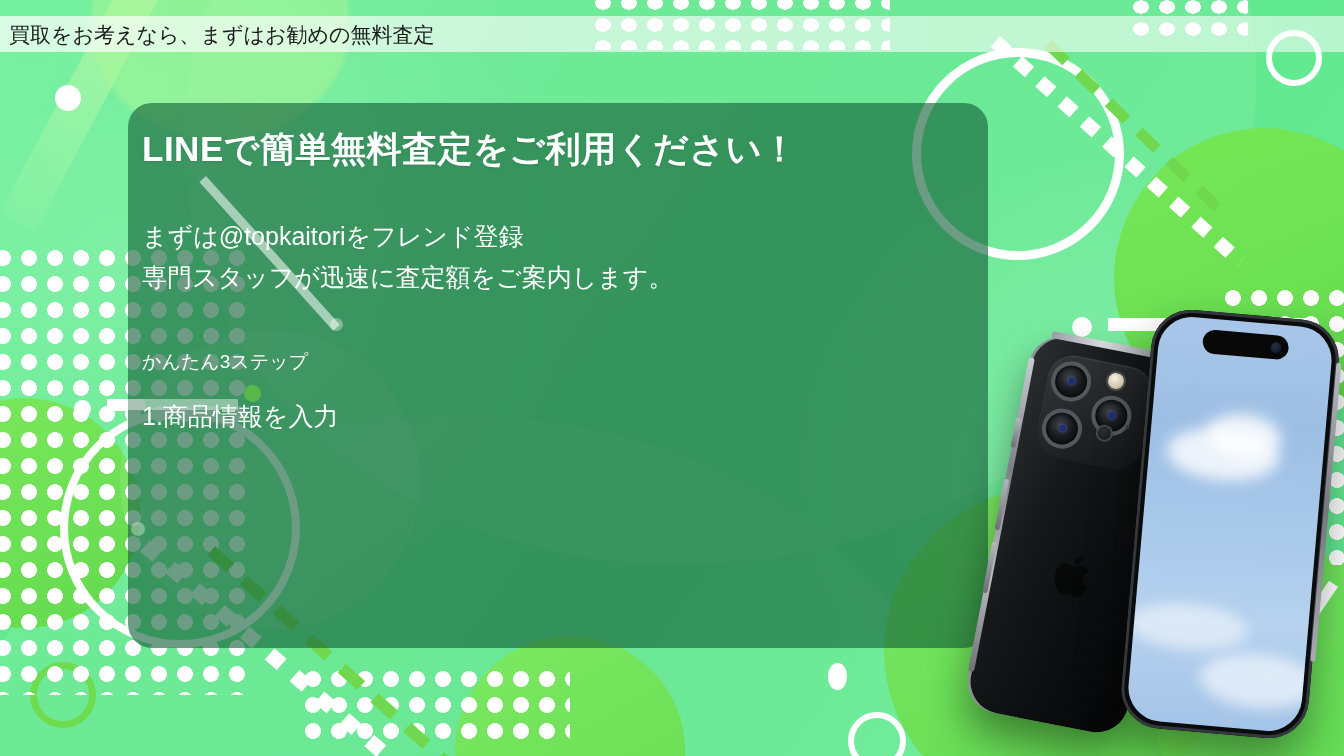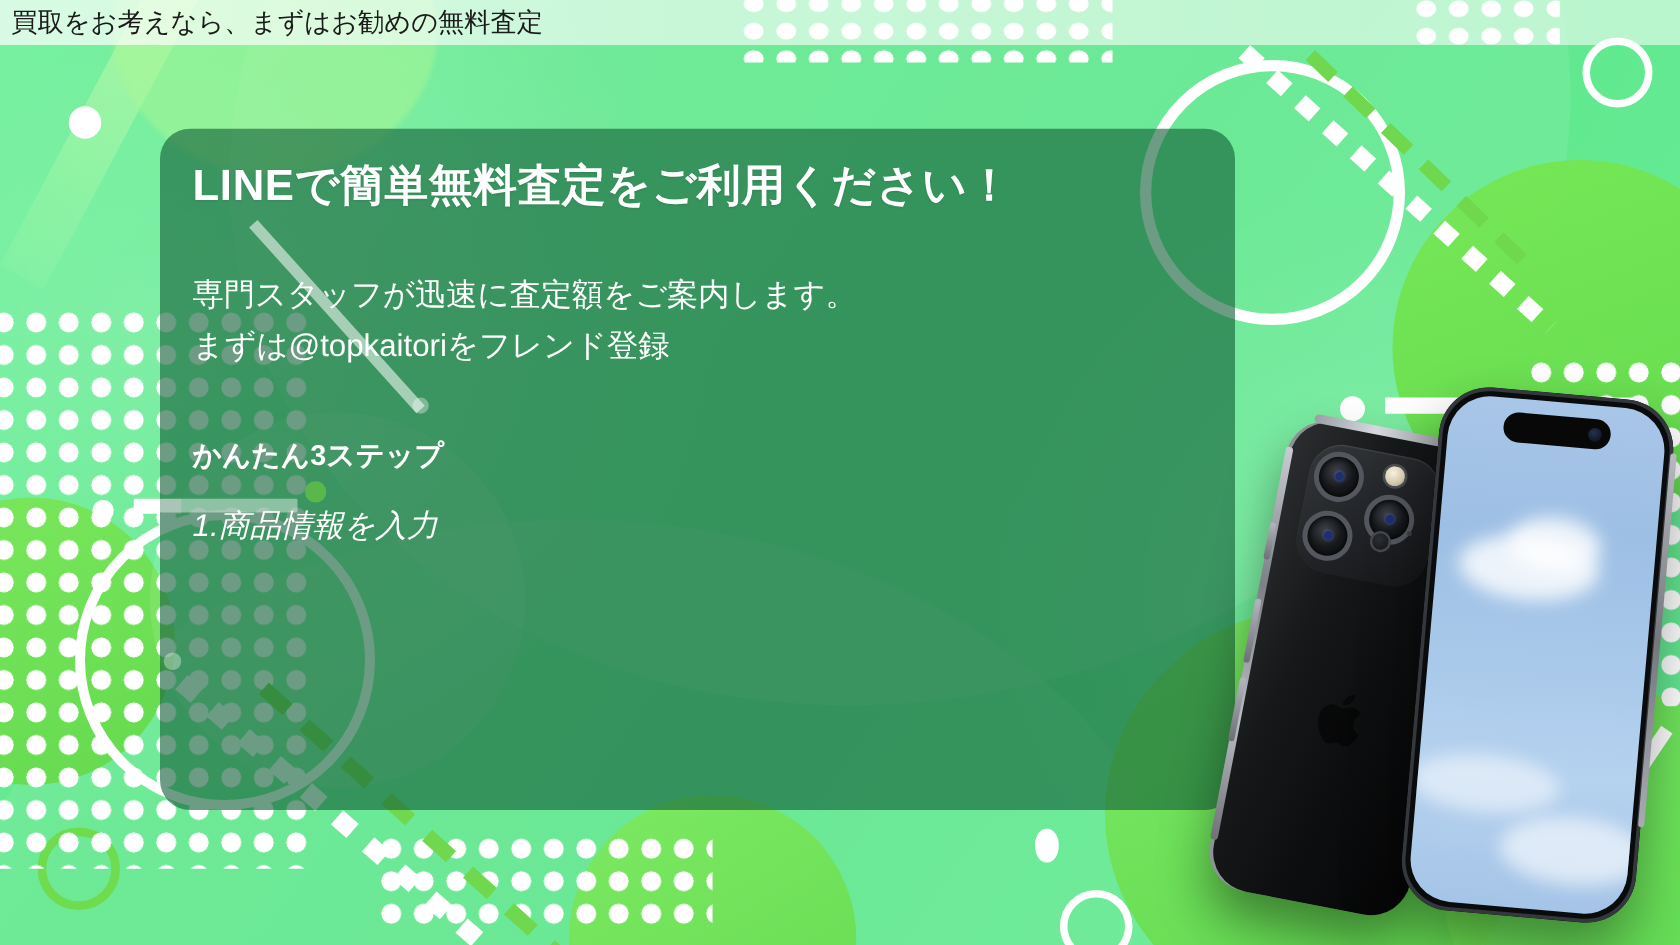--- a/index.html
+++ b/index.html
@@ -181,54 +181,54 @@
     position:absolute;
     left:128px; top:103px;
     width:860px; height:545px;
     background:rgba(20,96,56,.62);
     border-radius:24px;
   }
 
   
   .copy {
     position:absolute;
-    left:154px; top:128px;
+    left:142px; top:128px;
     width:800px;
     color:#ffffff;
   }
   .headline {
     font-size:35px;
     font-weight:bold;
     letter-spacing:.5px;
     line-height:1.2;
     margin-bottom:46px;
     text-shadow:0 1px 2px rgba(0,0,0,.10);
   }
   .lede {
     font-size:25px;
     line-height:1.62;
     font-weight:400;
     margin-bottom:52px;
   }
   .lede div { white-space:nowrap; }
   .steps-title {
-    font-size:23px;
-    font-weight:bold;
+    font-size:19px;
+    font-weight:normal;
     margin-bottom:22px;
   }
-  .steps { list-style:none;font-style:italic; }
+  .steps { list-style:none; }
   .steps li {
     font-size:25px;
     line-height:1.55;
     font-weight:400;
   }
 
   
   .topbar {
-    position:absolute; left:0; top:0;
+    position:absolute; left:0; top:16px;
     width:1344px; height:36px;
     background:linear-gradient(90deg, rgba(255,255,255,.72) 0%, rgba(255,255,255,.62) 40%, rgba(255,255,255,.55) 100%);
     display:flex; align-items:center;
   }
   .topbar-title {
     margin-left:9px;
     font-size:21px;
     color:#1a1a1a;
     line-height:1;
     white-space:nowrap;
@@ -428,22 +428,22 @@
   <div class="diag diag-white-card"></div>
   <div class="dot dot-card"></div>
   <div class="dot dot-card2"></div>
   <div class="dot dot-card3"></div>
   <div class="bar bar-card-underline"></div>
 
   <div class="copy">
     <div class="headline">LINEで簡単無料査定をご利用ください！</div>
 
     <div class="lede">
+      <div>まずは@topkaitoriをフレンド登録</div>
       <div>専門スタッフが迅速に査定額をご案内します。</div>
-      <div>まずは@topkaitoriをフレンド登録</div>
     </div>
 
     <div class="steps-title">かんたん3ステップ</div>
 
     <ul class="steps">
       <li>1.商品情報を入力</li>
     </ul>
   </div>
 
   <div class="phones">

